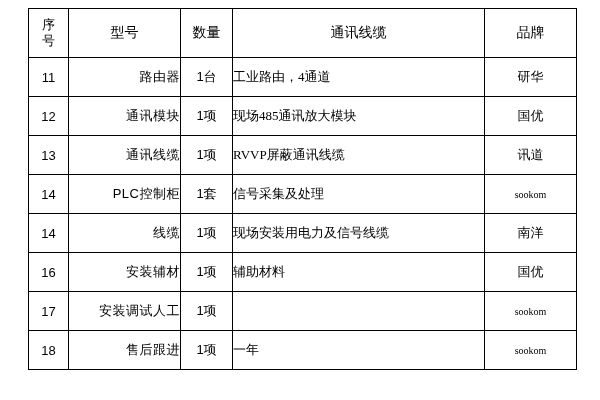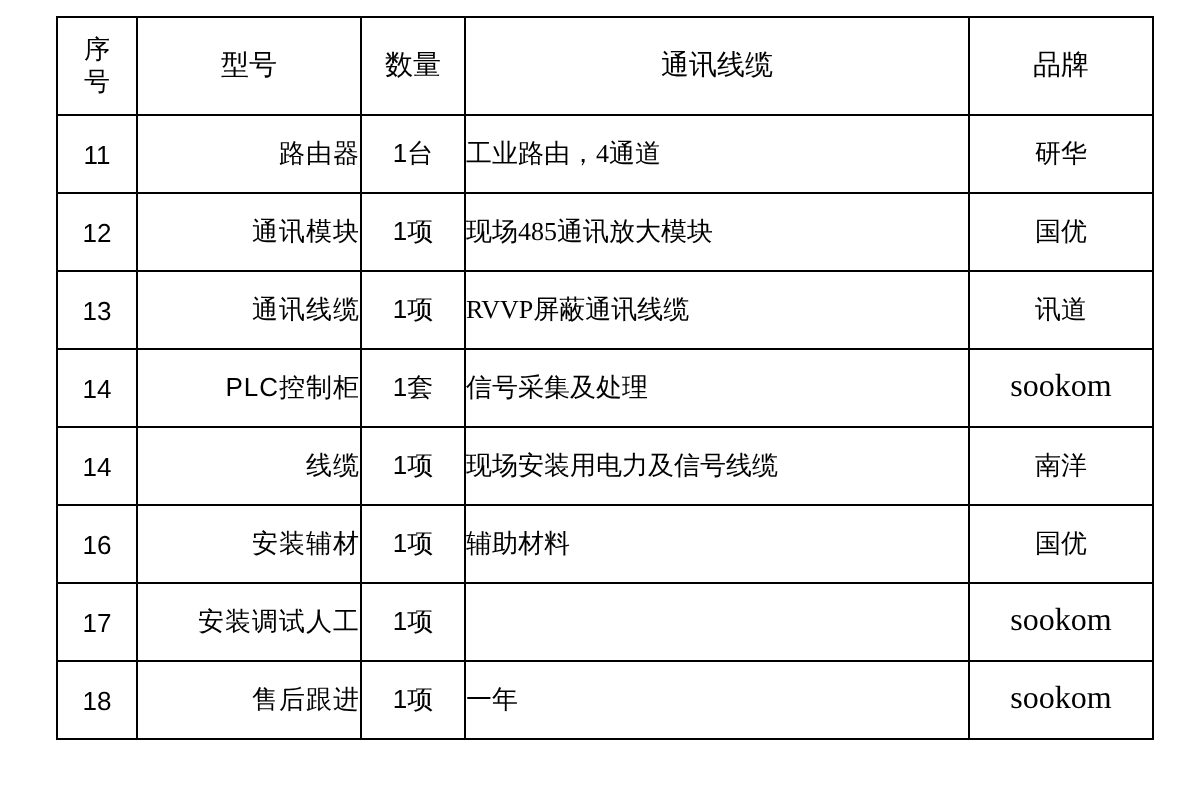--- a/index.html
+++ b/index.html
@@ -88,21 +88,21 @@
     font-size: 13px;
     font-family: Liberation Serif, serif;
   }
   td.brand {
     text-align: center;
     padding-left: 7px;
     font-size: 13px;
   }
   td.brand.latin {
     font-family: "Liberation Serif", serif;
-    font-size: 16px;
+    font-size: 10px;
   }
 </style>
 </head>
 <body>
 
 <div class="page">
 
   <table class="spec">
     <colgroup>
       <col class="c-idx">

